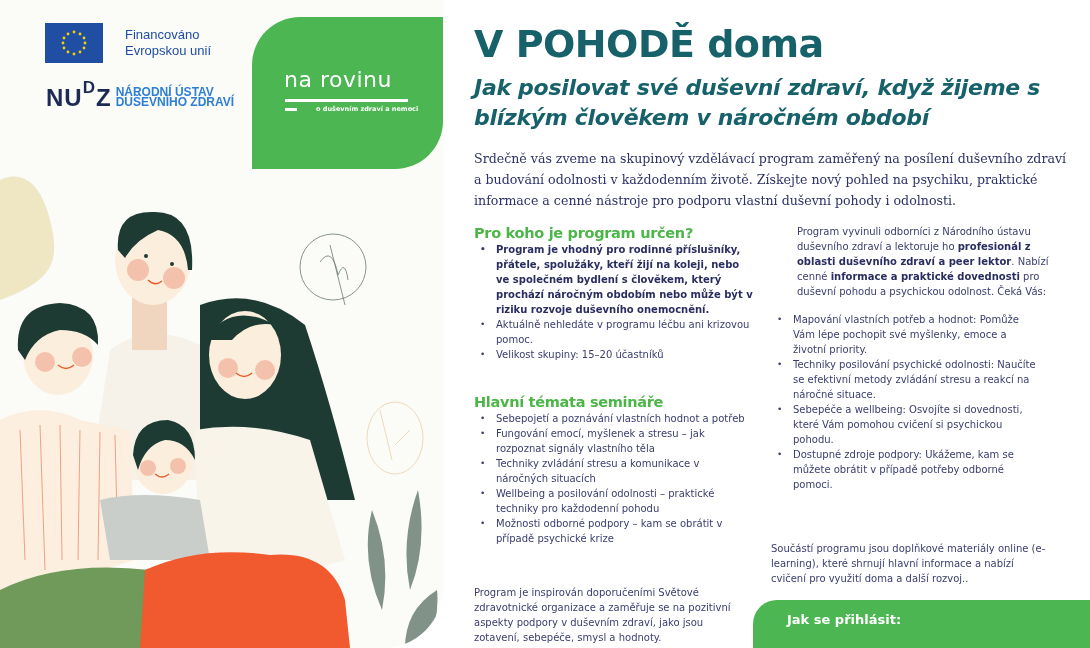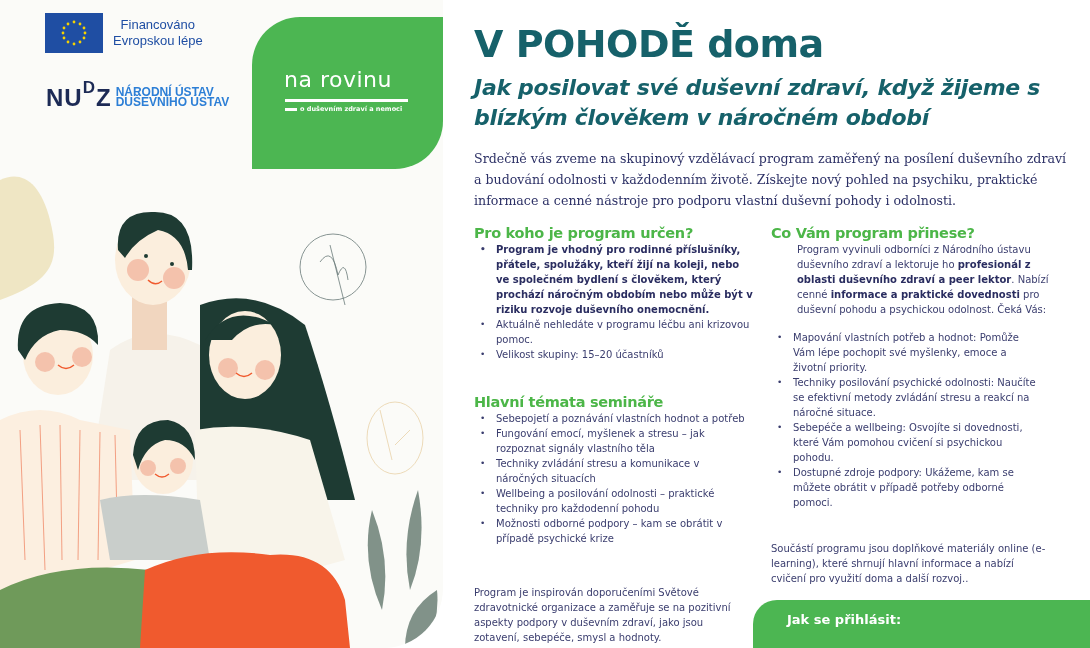--- a/index.html
+++ b/index.html
@@ -6,36 +6,36 @@
   html, body { width: 1090px; height: 648px; overflow: hidden; background: #ffffff; }
   body { position: relative; font-family: "DejaVu Sans", sans-serif; color: #2d3166; }
 
   
   .illus {
     position: absolute; left: 0; top: 0; width: 443px; height: 648px;
     background: #fbfbf8; border-bottom-right-radius: 60px; overflow: hidden;
   }
   .illus svg { position: absolute; left: 0; top: 0; }
 
-  .eu-logo { position: absolute; left: 45px; top: 13px; display: flex; align-items: center; gap: 10px; text-align: center; }
+  .eu-logo { position: absolute; left: 45px; top: 23px; display: flex; align-items: center; gap: 22px; }
   .eu-flag { width: 58px; height: 40px; background: #1f4ea3; position: relative; }
   .eu-text { font-family: "Liberation Sans", sans-serif; font-size: 13px; line-height: 16px; color: #1f4ea3; }
 
   .nudz-logo { position: absolute; left: 46px; top: 82px; display: flex; align-items: center; gap: 4px; }
   .nudz-mark { font-family: "Liberation Sans", sans-serif; font-weight: bold; font-size: 24px; color: #1c2a55; letter-spacing: 1px; }
   .nudz-mark sup { font-size: 17px; position: relative; top: -4px; }
   .nudz-text { font-family: Liberation Sans, sans-serif; font-weight: bold; font-size: 12px; line-height: 10px; color: #2d7fd6; }
 
   .badge {
     position: absolute; left: 252px; top: 17px; width: 191px; height: 152px;
     background: #4cb652; border-top-left-radius: 48px; border-bottom-right-radius: 48px;
   }
   .badge-title { position: absolute; left: 32px; top: 50px; font-family: "DejaVu Sans", sans-serif; font-size: 22px; color: #fff; letter-spacing: 0.5px; }
   .badge-rule { position: absolute; left: 33px; top: 82px; width: 123px; height: 3px; background: #fff; }
-  .badge-sub { position: absolute; left: 33px; top: 88px; display: flex; align-items: center; gap: 3px; font-size: 6.5px; color: #fff; font-weight: bold; }
+  .badge-sub { position: absolute; left: 33px; top: 88px; display: flex; align-items: center; gap: 19px; font-size: 6.5px; color: #fff; font-weight: bold; }
   .badge-sub .dash { width: 12px; height: 3px; background: #fff; }
 
   
   .title { position: absolute; left: 474px; top: 22px; font-family: "DejaVu Sans", sans-serif; font-weight: bold; font-size: 38px; color: #16616a; letter-spacing: -0.5px; }
   .subtitle { position: absolute; left: 474px; top: 73px; width: 610px; font-family: "DejaVu Sans", sans-serif; font-weight: bold; font-style: italic; font-size: 22px; line-height: 30px; color: #16616a; letter-spacing: -0.3px; }
   .intro { position: absolute; left: 474px; top: 148px; width: 600px; font-family: "DejaVu Serif", serif; font-size: 12.6px; line-height: 21px; color: #2d3166; }
 
   .col { position: absolute; font-family: "DejaVu Sans", sans-serif; font-size: 10px; line-height: 15px; color: #3a3d6e; }
   .col-left { left: 474px; width: 280px; }
   .col-right { left: 771px; width: 292px; }
@@ -140,29 +140,29 @@
             <circle cx="23" cy="29" r="1.4"></circle>
           <circle cx="19" cy="25" r="1.4"></circle>
             <circle cx="18" cy="20" r="1.4"></circle>
             <circle cx="19" cy="15" r="1.4"></circle>
             <circle cx="23" cy="11" r="1.4"></circle>
         </g>
       </svg>
     </div>
     <div class="eu-text">
       <div>Financováno</div>
-      <div>Evropskou lépe</div>
+      <div>Evropskou unií</div>
     </div>
   </div>
 
   <div class="nudz-logo">
     <div class="nudz-mark"><span>NU</span><sup>D</sup><span>Z</span></div>
     <div class="nudz-text">
       <div>NÁRODNÍ ÚSTAV</div>
-      <div>DUŠEVNÍHO ÚSTAV</div>
+      <div>DUŠEVNÍHO ZDRAVÍ</div>
     </div>
   </div>
 
   <div class="badge">
     <div class="badge-title">na rovinu</div>
     <div class="badge-rule"></div>
     <div class="badge-sub">
       <span class="dash"></span>
         <span>o duševním zdraví a nemoci</span>
     </div>
@@ -189,21 +189,20 @@
     <li>Fungování emocí, myšlenek a stresu – jak rozpoznat signály vlastního těla</li>
     <li>Techniky zvládání stresu a komunikace v náročných situacích</li>
     <li>Wellbeing a posilování odolnosti – praktické techniky pro každodenní pohodu</li>
     <li>Možnosti odborné podpory – kam se obrátit v případě psychické krize</li>
   </ul>
 </div>
 
 <p class="col col-left" style="top:585px; width:265px;">Program je inspirován doporučeními Světové zdravotnické organizace a zaměřuje se na pozitivní aspekty podpory v duševním zdraví, jako jsou zotavení, sebepéče, smysl a hodnoty.</p>
 
 <div class="col col-right" style="top:224px;">
-  <div class="h2">Co Vám program přinese?</div>
   <p style="width:255px;margin-left:26px;"><span>Program vyvinuli odborníci z Národního ústavu duševního zdraví a lektoruje ho </span><span class="b">profesionál z oblasti duševního zdraví a peer lektor</span><span>. Nabízí cenné </span><span class="b">informace a praktické dovednosti</span><span> pro duševní pohodu a psychickou odolnost. Čeká Vás:</span></p>
   <ul class="bl" style="margin-top:13px; width:270px;">
     <li>Mapování vlastních potřeb a hodnot: Pomůže Vám lépe pochopit své myšlenky, emoce a životní priority.</li>
     <li>Techniky posilování psychické odolnosti: Naučíte se efektivní metody zvládání stresu a reakcí na náročné situace.</li>
     <li>Sebepéče a wellbeing: Osvojíte si dovednosti, které Vám pomohou cvičení si psychickou pohodu.</li>
     <li>Dostupné zdroje podpory: Ukážeme, kam se můžete obrátit v případě potřeby odborné pomoci.</li>
   </ul>
 </div>
 
 <p class="col col-right" style="top:541px; width:275px;">Součástí programu jsou doplňkové materiály online (e-learning), které shrnují hlavní informace a nabízí cvičení pro využití doma a další rozvoj..</p>

